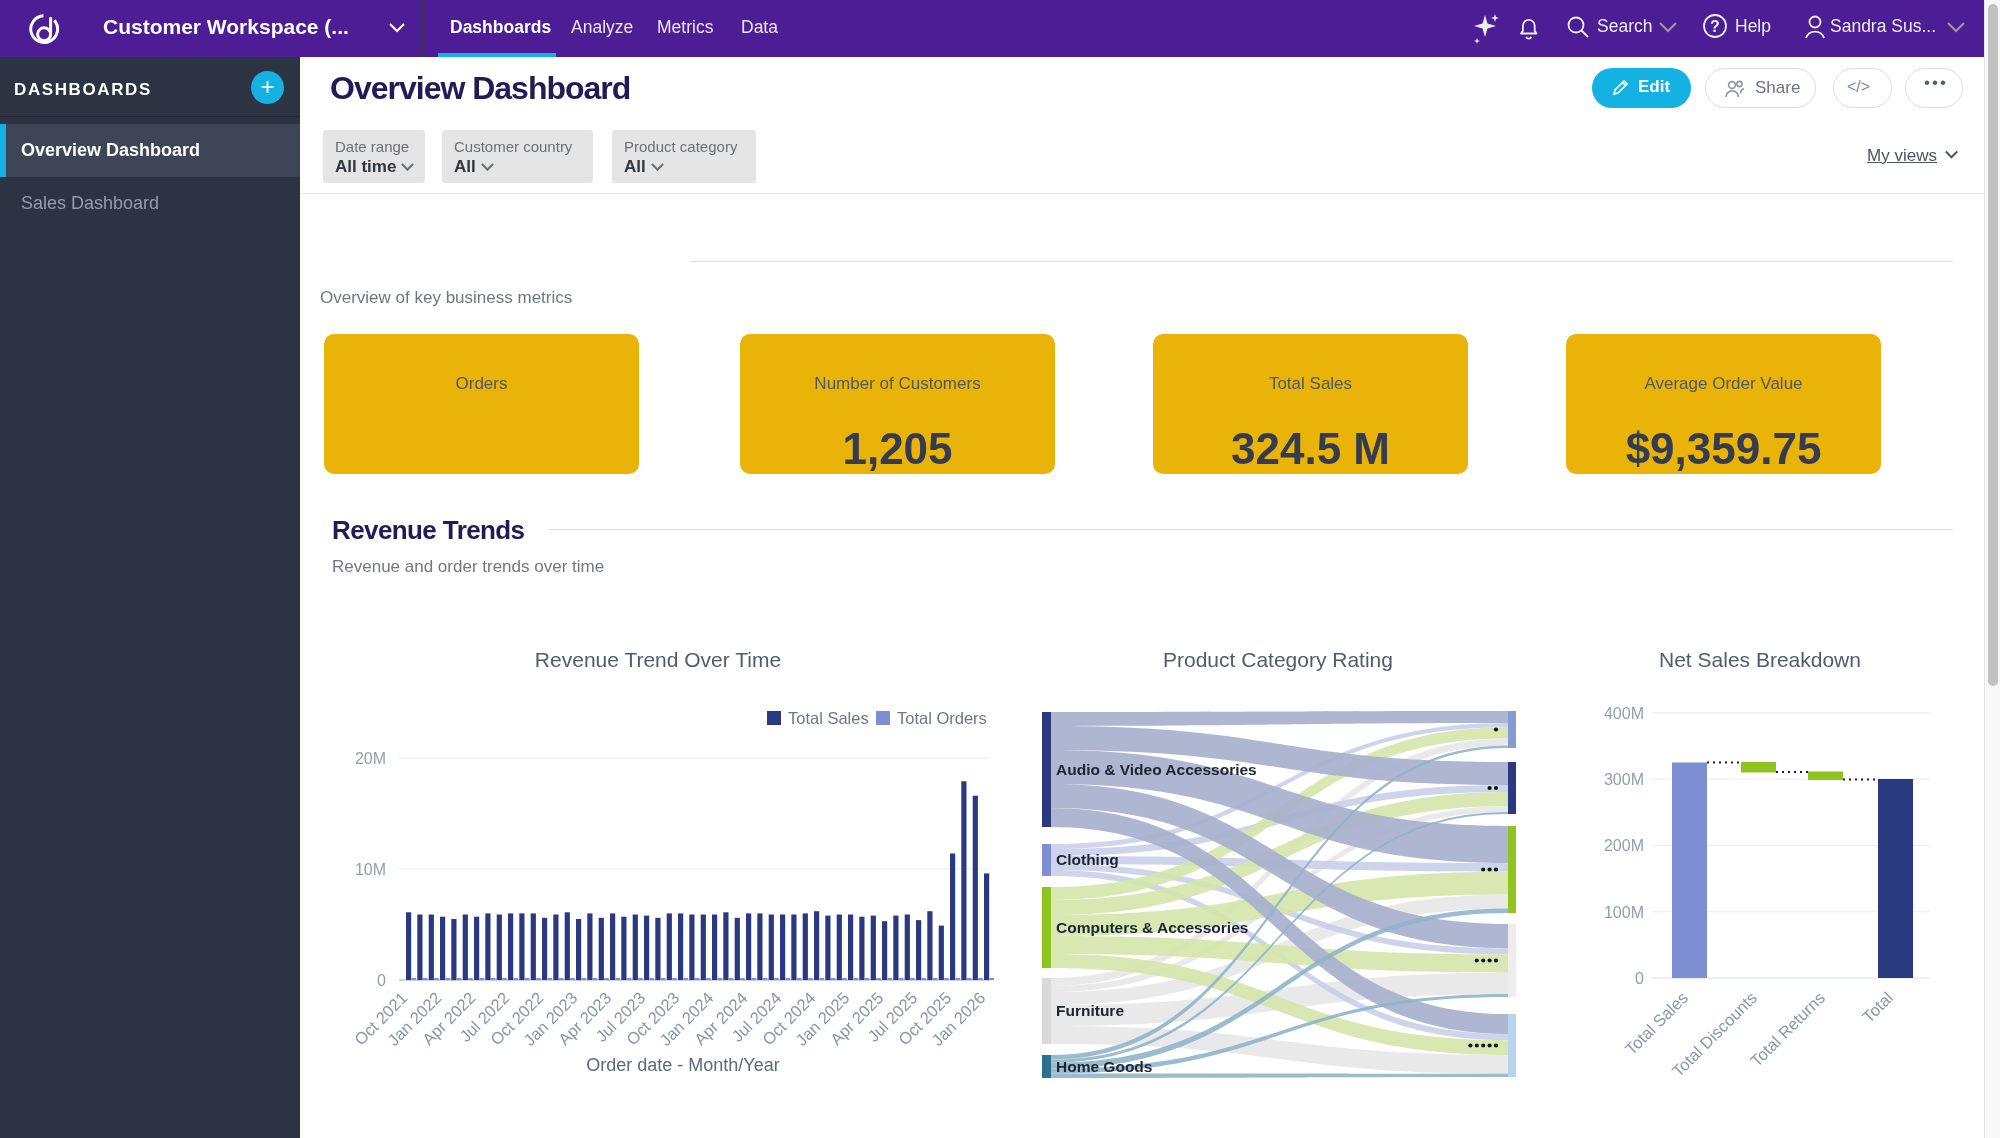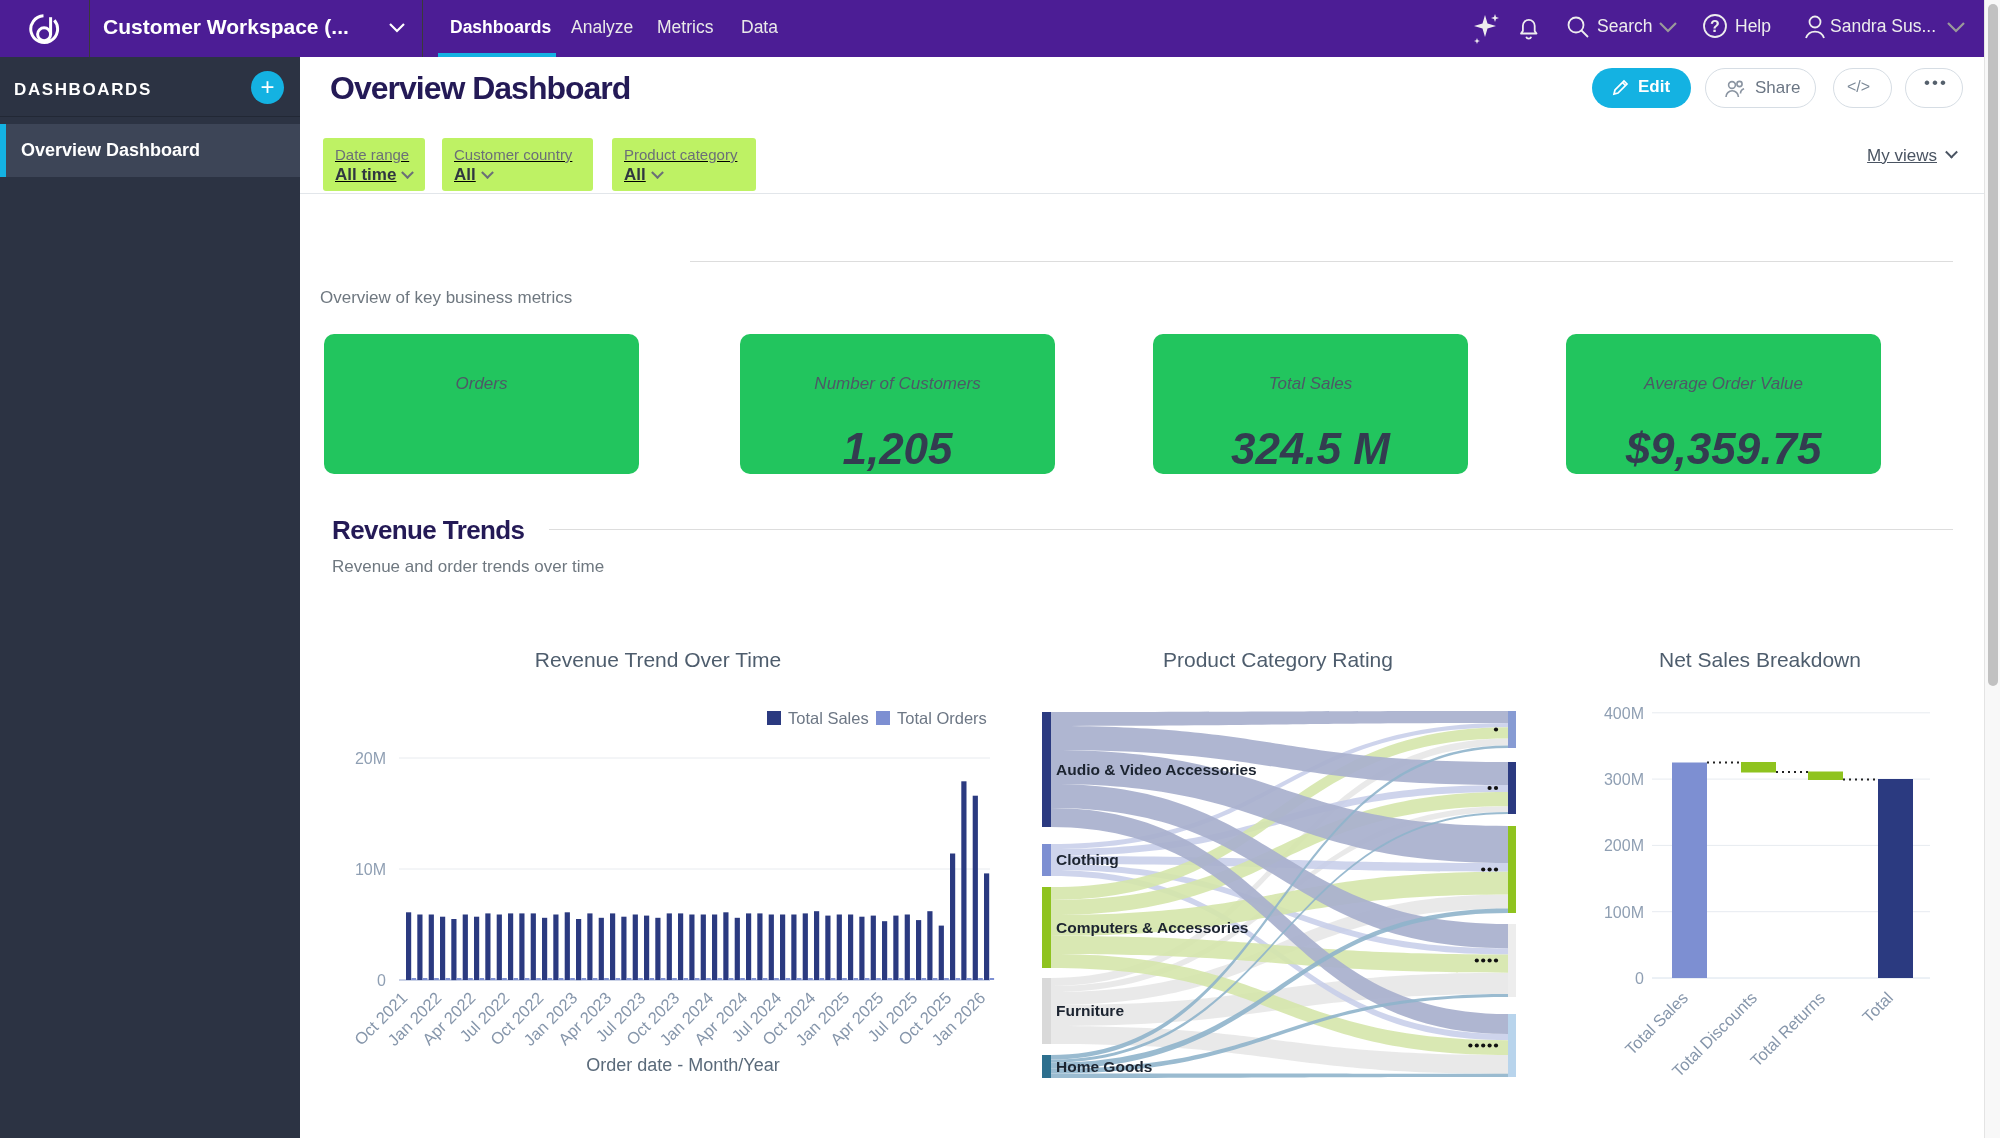--- a/index.html
+++ b/index.html
@@ -18,41 +18,42 @@
 .sb-item-active { position:absolute; left:0; top:67px; width:300px; height:53px; background:#3d4557; border-left:6px solid #14b2e2; color:#fff; font-weight:bold; font-size:18px; line-height:53px; padding-left:15px;}
 .sb-item { position:absolute; left:0; top:120px; width:300px; height:53px; color:#939db0; font-size:18px; line-height:53px; padding-left:21px; }
 .main { position:absolute; left:300px; top:57px; width:1700px; height:1081px; background:#fff; }
 .page-title { position:absolute; left:30px; top:13px; font-size:32px; font-weight:bold; color:#241a56; letter-spacing:-1px; }
 .btn { position:absolute; top:11px; height:40px; border-radius:20px; border:1px solid #d6dde4; background:#fff; color:#6b7684; font-size:17px;text-align:center; }
 .btn-edit { left:1292px; width:99px; background:#14b2e2; border:none; color:#fff; font-weight:bold; }
 .btn-share { left:1405px; width:111px; }
 .btn-code { left:1533px; width:59px; }
 .btn-more { left:1605px; width:58px; }
 .filters { position:absolute; left:0; top:73px; width:1700px; height:63px; }
-.fbox { position:absolute; top:8px; height:53px; background:#bef264; border-radius:3px; padding:8px 12px 0 12px;text-decoration:underline; }
+.fbox { position:absolute; top:0; height:53px; background:#e5e5e5; border-radius:3px; padding:8px 12px 0 12px; }
 .flabel { font-size:15px; color:#6b7077; }
 .fvalue { font-size:17px; font-weight:bold; color:#2f3640; margin-top:2px; }
 .chev { display:inline-block; width:9px; height:9px; border-right:2px solid #6b7077; border-bottom:2px solid #6b7077; transform:rotate(45deg) translate(-2px,-2px); margin-left:7px; }
 .myviews { position:absolute; right:44px; top:16px; font-size:17px; color:#4a5462; text-decoration:underline; }
 .divider { position:absolute; left:0; top:136px; width:1684px; height:1px; background:#e2e6ea; }
 .sec-title { position:absolute; font-size:26px; font-weight:bold; color:#241a56; letter-spacing:-0.6px; }
 .sec-line { position:absolute; height:1px; background:#ddd; }
 .sec-sub { position:absolute; font-size:17px; color:#6f7880; }
-.kpi { position:absolute; top:277px; width:315px; height:140px; background:#22c55e; border-radius:10px; text-align:center;font-style:italic; }
+.kpi { position:absolute; top:277px; width:315px; height:140px; background:#eab308; border-radius:10px; text-align:center; }
 .kpi-t { margin-top:40px; font-size:17px; color:#4d5966; }
 .kpi-v { margin-top:30px; font-size:44px; font-weight:bold; color:#333c50; }
 .scrollbar { position:absolute; right:0; top:0; width:16px; height:1138px; background:#f8f8f8; border-left:1px solid #e4e4e4; }
 .thumb { position:absolute; left:2.5px; top:4px; width:10px; height:682px; background:#c1c1c1; border-radius:6px; }
 </style></head>
 <body>
 <div class="sidebar">
   <div class="sb-head">DASHBOARDS</div>
   <div class="sb-plus">+</div>
   <div class="sb-div"></div>
   <div class="sb-item-active">Overview Dashboard</div>
+  <div class="sb-item">Sales Dashboard</div>
 </div>
 <div class="main">
   <div class="page-title">Overview Dashboard</div>
   <div class="btn btn-edit">
       <svg style="position:absolute;left:19px;top:10px" width="19" height="19" viewBox="0 0 19 19" fill="none" stroke="#fff" stroke-width="1.7">
         <path d="M3 16 L4 12 L13 3 L16 6 L7 15 Z"></path>
         <line x1="11.5" y1="4.5" x2="14.5" y2="7.5"></line>
       </svg>
       <span style="position:absolute;left:46px;top:9px;">Edit</span>
     </div>

